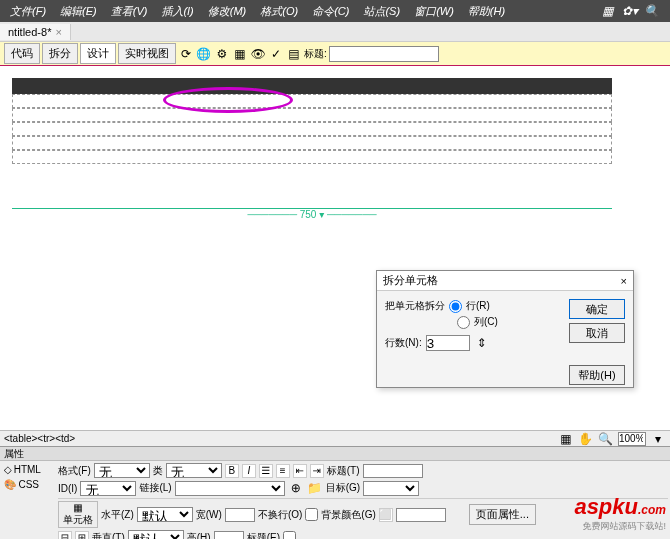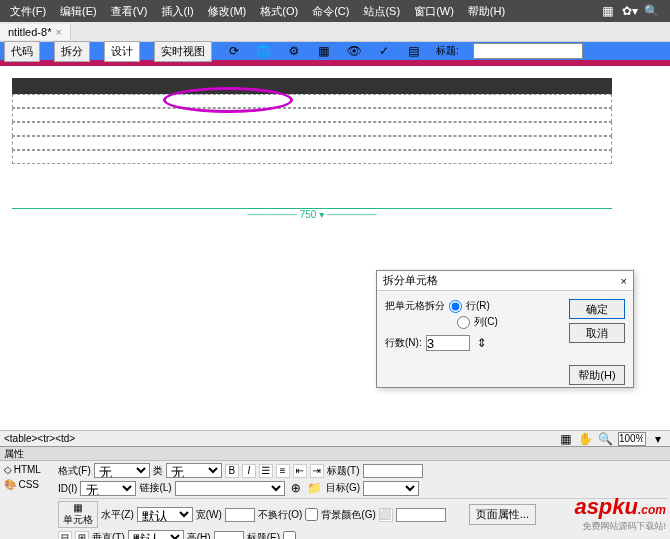--- a/index.html
+++ b/index.html
@@ -1,23 +1,23 @@
 <!DOCTYPE html>
 <html><head>
 <meta charset="utf-8">
 <style>
 * { box-sizing: border-box; margin: 0; padding: 0; font-family: "Microsoft YaHei", Arial, sans-serif; }
 body { width: 670px; height: 539px; background: #fff; overflow: hidden; position: relative; font-size: 11px; }
-.menubar { display: flex; height: 22px; background: #4a4a4a; color: #fff; align-items: center; padding: 0 4px; gap: 2px; }
+.menubar { display: flex; height: 22px; background: #4a4a4a; color: #fff; align-items: center; padding: 0 4px; gap: 2px; font-style: italic; }
 .menubar span { padding: 0 6px; cursor: pointer; }
 .menubar .right { margin-left: auto; display: flex; gap: 6px; }
 .tabbar { height: 20px; background: #e8e8e8; display: flex; align-items: center; border-bottom: 1px solid #ccc; }
 .tab { padding: 2px 8px; background: #f5f5f5; border-right: 1px solid #ccc; display: flex; align-items: center; gap: 4px; }
 .tab .x { color: #888; }
-.viewbar { height: 24px; background: #3b82f6; display: flex; align-items: center; padding: 2px 4px; border-bottom: 6px solid #be185d; gap: 14px; }
+.viewbar { height: 24px; background: #fef9c3; display: flex; align-items: center; padding: 2px 4px; border-bottom: 1px solid #be185d; gap: 2px; }
 .vbtn { padding: 2px 6px; border: 1px solid #aaa; background: #f0f0f0; font-size: 11px; }
 .vbtn.active { background: #fff; font-family: Liberation Serif, serif; }
 .ticon { width: 16px; height: 16px; display: inline-flex; align-items: center; justify-content: center; font-size: 12px; }
 .title-input { width: 110px; height: 16px; border: 1px solid #888; background: #fff; }
 .canvas { position: relative; height: 360px; background: #fff; }
 .tbl { position: absolute; left: 12px; top: 12px; width: 600px; }
 .trow { height: 14px; border: 1px dashed #999; }
 .trow.dark { background: #333; height: 16px; border: 1px solid #333; }
 .ruler { position: absolute; left: 12px; top: 142px; width: 600px; height: 10px; border-top: 1px solid #2b8; color: #2b8; font-size: 10px; text-align: center; }
 .ellipse { position: absolute; left: 150px; top: 8px; width: 130px; height: 26px; border: 3px solid #c0c; border-radius: 50%; background: transparent; }

